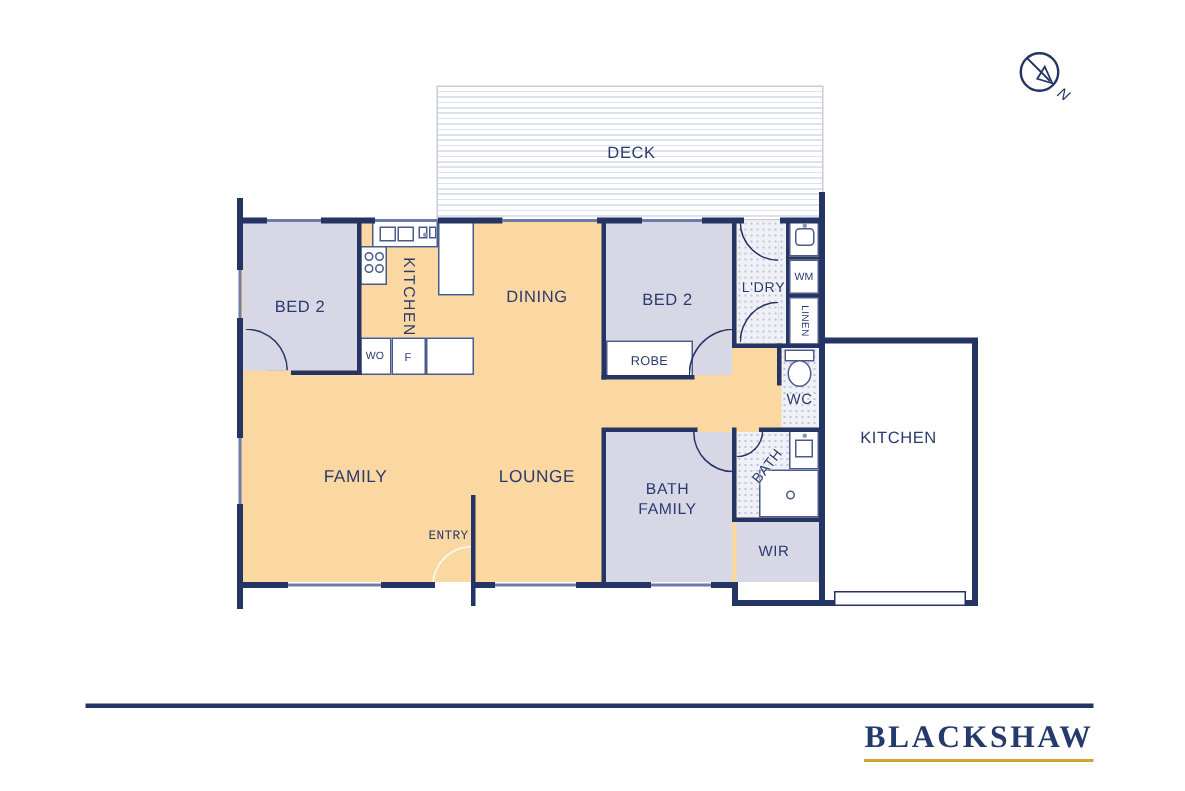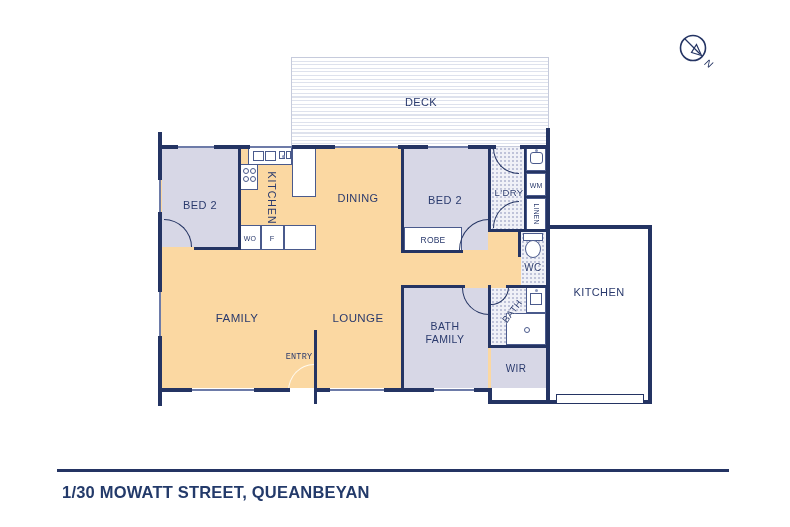--- a/index.html
+++ b/index.html
@@ -185,15 +185,15 @@
   <div class="abs" style="left:672px;top:28px;width:52px;height:52px;z-index:7;">
     <svg width="52" height="52" viewBox="0 0 52 52">
       <circle cx="21" cy="20" r="12.5" fill="none" stroke="#243463" stroke-width="1.6"></circle>
       <line x1="13" y1="11" x2="28" y2="26" stroke="#243463" stroke-width="1.2"></line>
       <path d="M29.5 27.5 L19.5 24.5 L24.5 16.5 Z" fill="none" stroke="#243463" stroke-width="1.2"></path>
     </svg>
     <div style="position:absolute;left:33px;top:30px;font-style:italic;font-size:10px;color:#243463;transform:rotate(35deg);">N</div>
   </div>
 
   <div class="footer-line"></div>
-  <div class="address">1/30 MOWATT STREET, QUEANBEYAN</div>
+  <div class="brand">BLACKSHAW</div>
 
 </div>
 
 </body></html>

